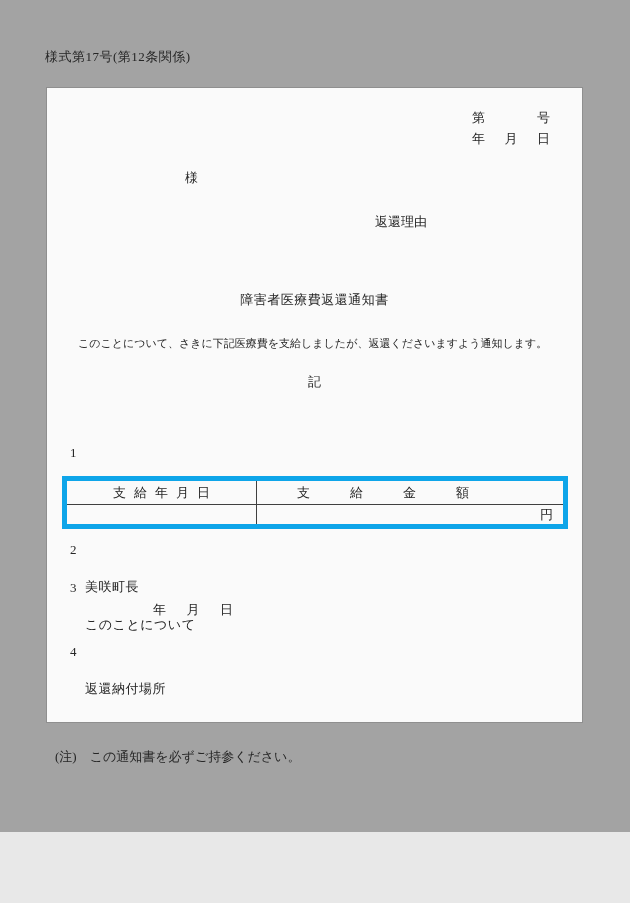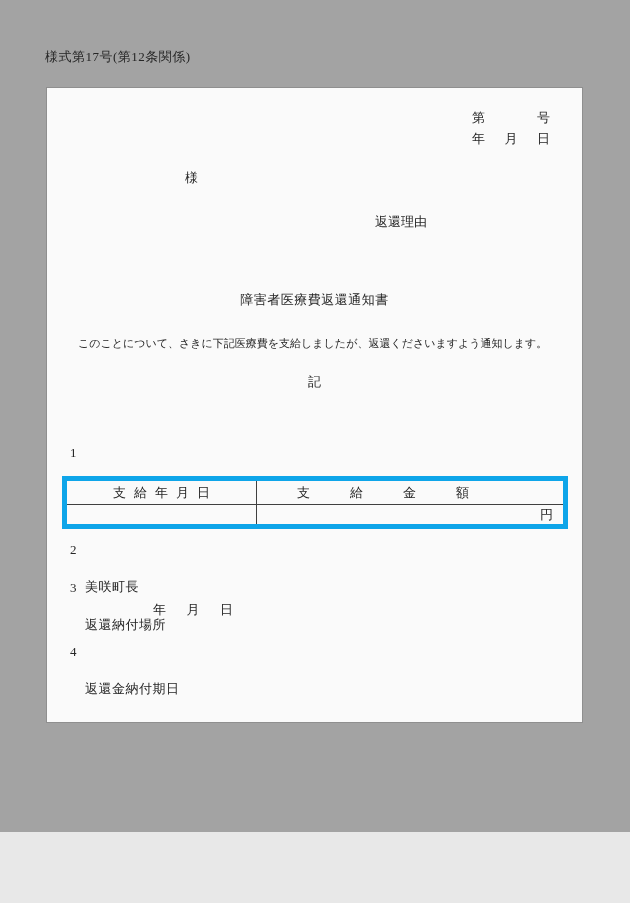--- a/index.html
+++ b/index.html
@@ -128,30 +128,33 @@
       </div>
     </div>
 
     <div class="sec-row sec-2">
       <span class="section-number">2</span>
       <span class="section-label">美咲町長</span>
     </div>
 
     <div class="sec-row sec-3">
       <span class="section-number">3</span>
-      <span class="section-label">返還納付場所</span>
+      <span class="section-label">このことについて</span>
     </div>
 
     <div class="abs due-date-line">
       <span>年</span>
       <span>月</span>
       <span>日</span>
     </div>
 
     <div class="sec-row sec-4">
       <span class="section-number">4</span>
-      <span class="section-label">返還金納付期日</span>
+      <span class="section-label">返還納付場所</span>
     </div>
 
   </div>
 
+  <div class="abs note-line">
+    <span>(注)</span><span class="note-text">この通知書を必ずご持参ください。</span>
+  </div>
 
 </div>
 
 </body></html>

